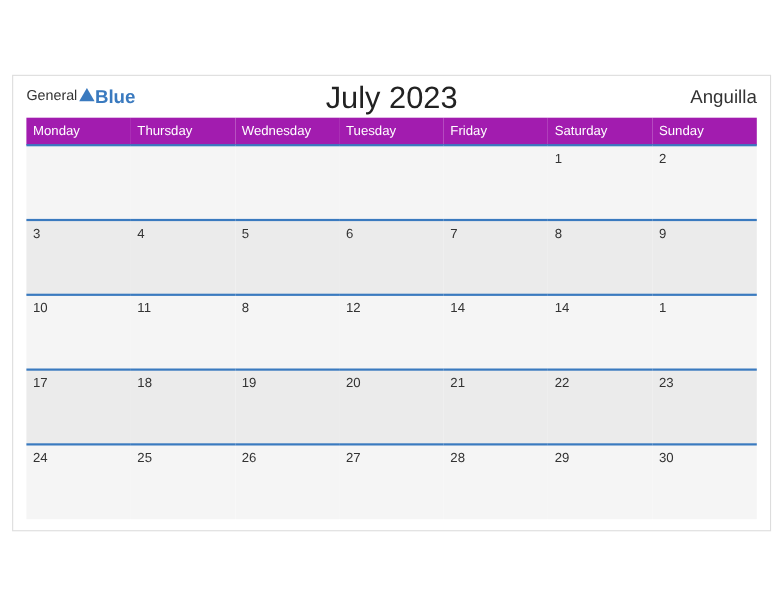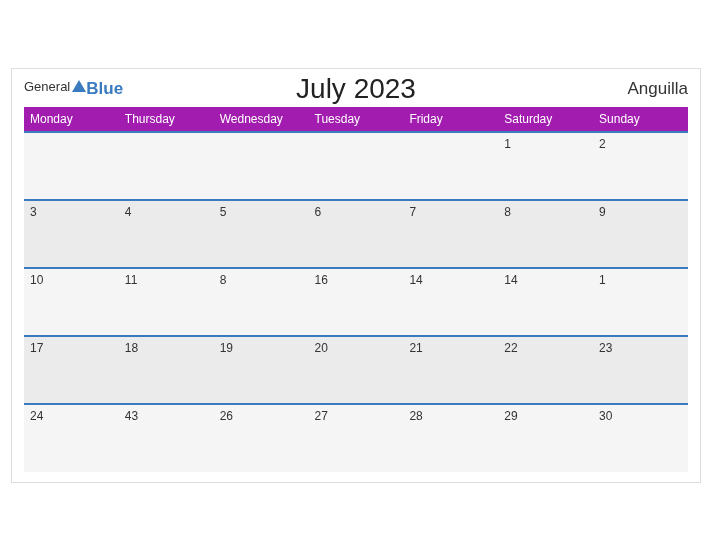--- a/index.html
+++ b/index.html
@@ -145,37 +145,37 @@
           <td><span class="day-num">5</span></td>
           <td><span class="day-num">6</span></td>
           <td><span class="day-num">7</span></td>
           <td><span class="day-num">8</span></td>
           <td><span class="day-num">9</span></td>
         </tr>
         <tr>
           <td><span class="day-num">10</span></td>
           <td><span class="day-num">11</span></td>
           <td><span class="day-num">8</span></td>
-          <td><span class="day-num">16</span></td>
+          <td><span class="day-num">12</span></td>
           <td><span class="day-num">14</span></td>
           <td><span class="day-num">14</span></td>
           <td><span class="day-num">1</span></td>
         </tr>
         <tr>
           <td><span class="day-num">17</span></td>
           <td><span class="day-num">18</span></td>
           <td><span class="day-num">19</span></td>
           <td><span class="day-num">20</span></td>
           <td><span class="day-num">21</span></td>
           <td><span class="day-num">22</span></td>
           <td><span class="day-num">23</span></td>
         </tr>
         <tr>
           <td><span class="day-num">24</span></td>
-          <td><span class="day-num">43</span></td>
+          <td><span class="day-num">25</span></td>
           <td><span class="day-num">26</span></td>
           <td><span class="day-num">27</span></td>
           <td><span class="day-num">28</span></td>
           <td><span class="day-num">29</span></td>
           <td><span class="day-num">30</span></td>
         </tr>
       </tbody>
   </table>
 </div>
 

